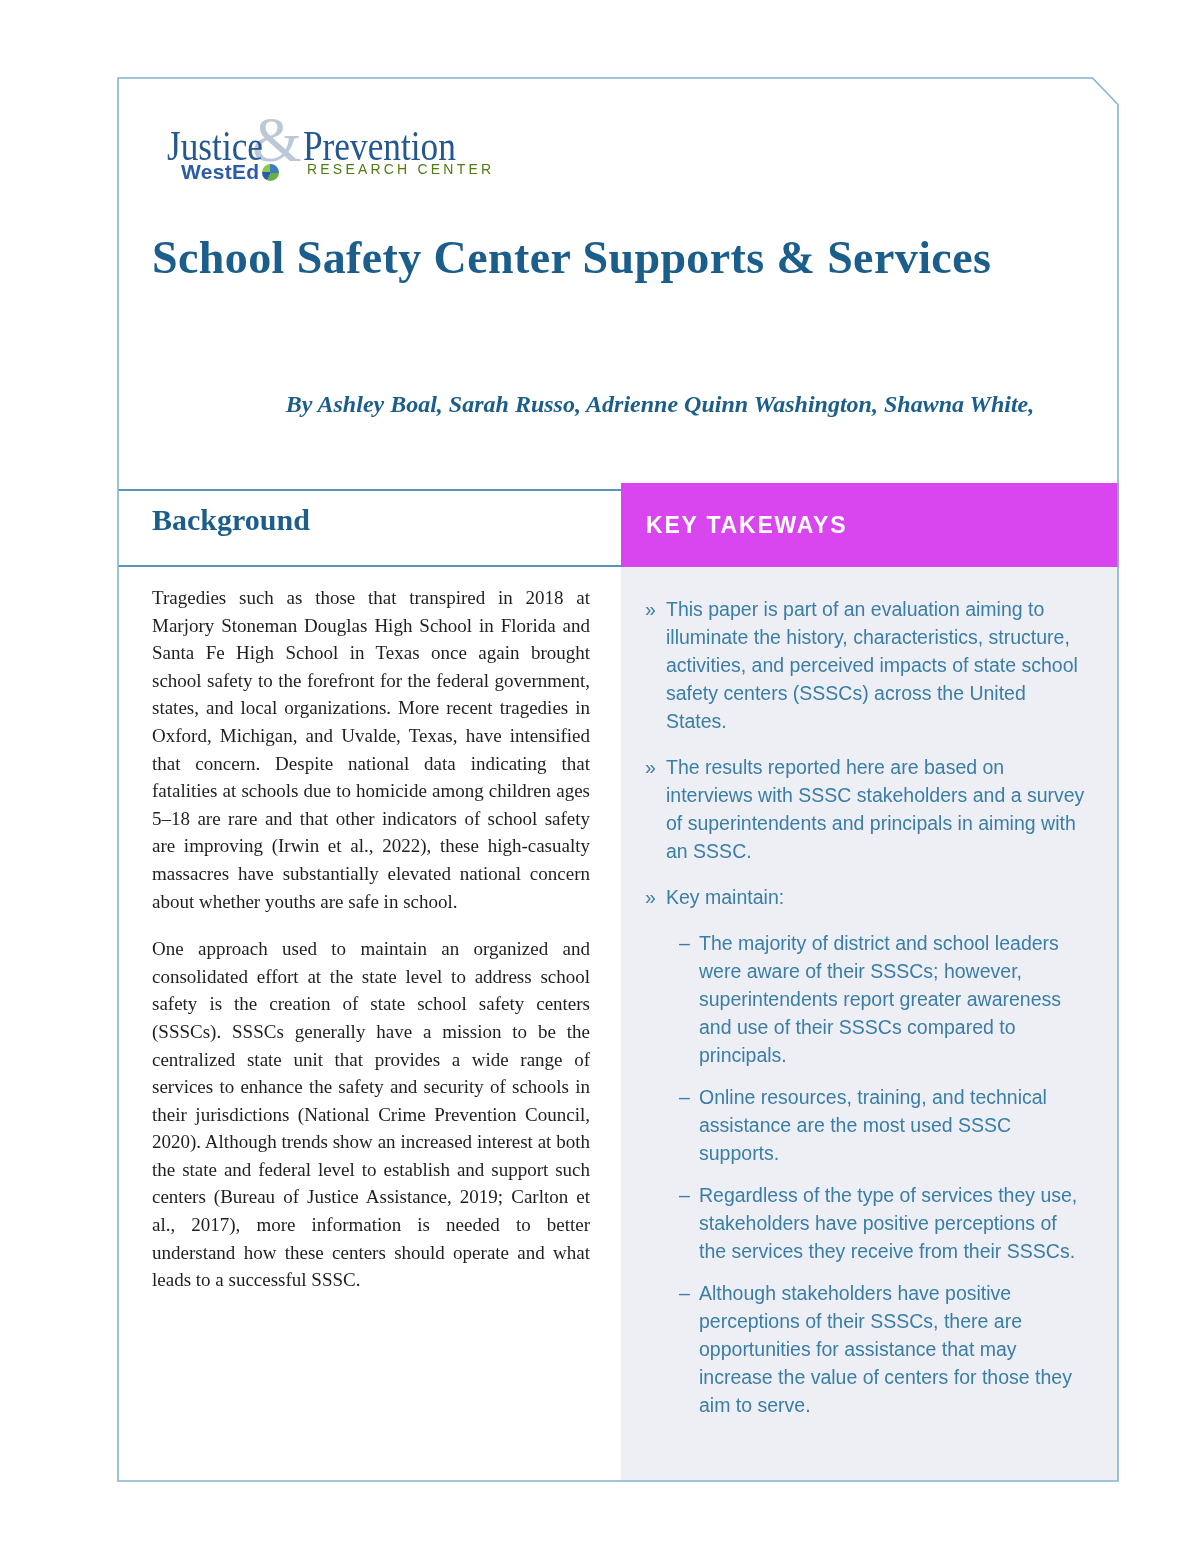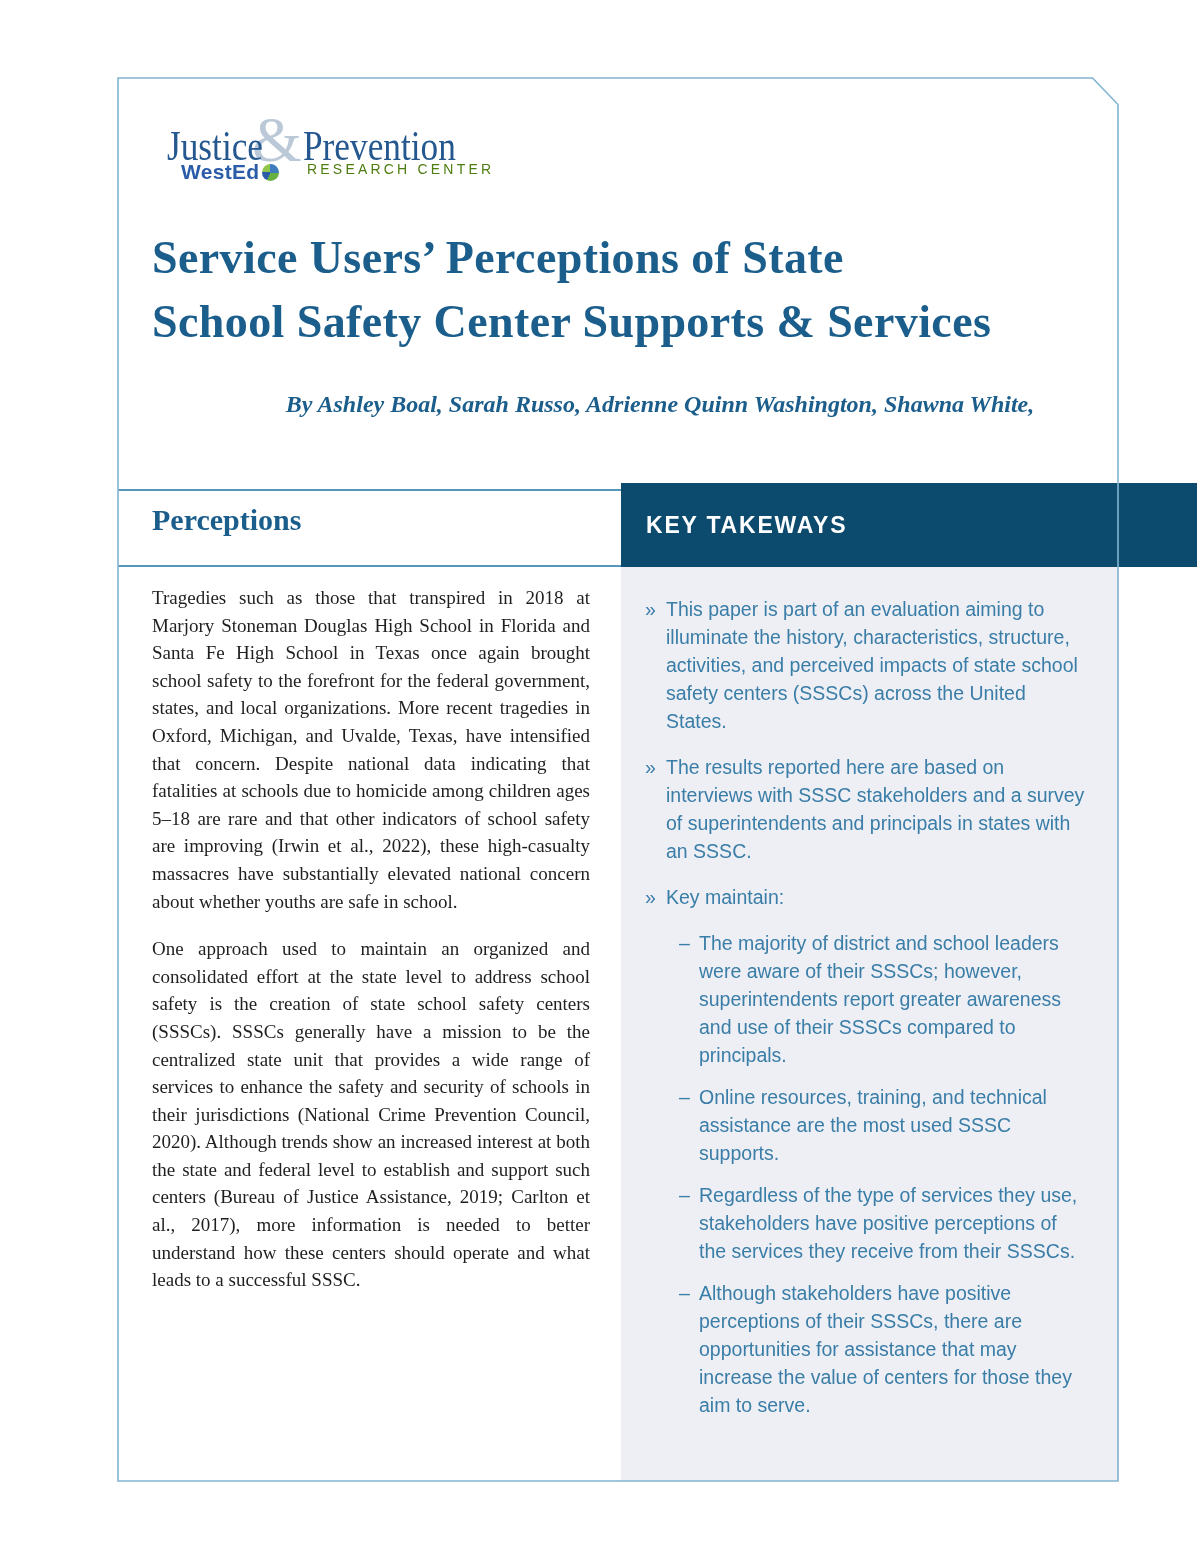--- a/index.html
+++ b/index.html
@@ -34,21 +34,21 @@
   .rule { position:absolute; left:118px; width:503px; height:2px; background:#5596ba; }
   .rule-top { top:489px; }
   .rule-bottom { top:565px; }
   .bg-heading { left:152px; top:503px; font-family:"Liberation Serif", serif; font-weight:bold;
                 color:#1b5e8c; font-size:30px; }
   .body-col { left:152px; top:584px; width:438px; font-family:Liberation Serif, serif; font-size:19px;
               line-height:27.6px; color:#1f1f1f; text-align:justify; }
   .body-col p { margin:0 0 20px 0; }
 
   
-  .kt-header { left:621px; top:483px; width:576px; height:84px; background:#0c4a6e; color:#ffffff;
+  .kt-header { left:621px; top:483px; width:498px; height:84px; background:#d946ef; color:#ffffff;
                display:flex; align-items:center; box-sizing:border-box; padding-left:25px;
                font-size:23px; font-weight:bold; letter-spacing:1.8px; }
   .kt-panel { left:621px; top:567px; width:498px; height:914px; background:#edeff5; box-sizing:border-box;
               padding:28px 30px 0 24px; color:#3a7da7; font-size:19.5px; line-height:28px; }
   .kt-bullet { display:flex; margin-bottom:18px; }
   .kt-marker { width:21px; flex:none; }
   .kt-text { flex:1; }
   .kt-sub { display:flex; margin:0 0 14px 34px; }
   .kt-submarker { width:20px; flex:none; }
 </style>
@@ -60,46 +60,45 @@
   <div class="abs logo-amp">&amp;</div>
   <div class="abs logo-wested">
     <span>WestEd</span>
     <span class="globe"></span>
   </div>
   <div class="abs logo-serif logo-justice">Justice</div>
   <div class="abs logo-serif logo-prevention">Prevention</div>
   <div class="abs logo-rc">RESEARCH CENTER</div>
 
   <h1 class="abs title" style="margin:0;">
-    <div>Service Users’ Perceptions of State</div>
     <div>School Safety Center Supports &amp; Services</div>
   </h1>
   <div class="abs authors">
     <div>By Ashley Boal, Sarah Russo, Adrienne Quinn Washington, Shawna White,</div>
   </div>
 
   <div class="rule rule-top"></div>
   <div class="rule rule-bottom"></div>
-  <h2 class="abs bg-heading" style="margin:0;">Perceptions</h2>
+  <h2 class="abs bg-heading" style="margin:0;">Background</h2>
   <div class="abs body-col">
     <p>Tragedies such as those that transpired in 2018 at Marjory Stoneman Douglas High School in Florida and Santa Fe High School in Texas once again brought school safety to the forefront for the federal government, states, and local organizations. More recent tragedies in Oxford, Michigan, and Uvalde, Texas, have intensified that concern. Despite national data indicating that fatalities at schools due to homicide among children ages 5–18 are rare and that other indicators of school safety are improving (Irwin et al., 2022), these high-casualty massacres have substantially elevated national concern about whether youths are safe in school.</p>
     <p>One approach used to maintain an organized and consolidated effort at the state level to address school safety is the creation of state school safety centers (SSSCs). SSSCs generally have a mission to be the centralized state unit that provides a wide range of services to enhance the safety and security of schools in their jurisdictions (National Crime Prevention Council, 2020). Although trends show an increased interest at both the state and federal level to establish and support such centers (Bureau of Justice Assistance, 2019; Carlton et al., 2017), more information is needed to better understand how these centers should operate and what leads to a successful SSSC.</p>
   </div>
 
   <div class="abs kt-header">
     <span>KEY TAKEWAYS</span>
   </div>
   <div class="abs kt-panel">
     <div class="kt-bullet">
       <span class="kt-marker">»</span>
       <span class="kt-text">This paper is part of an evaluation aiming to illuminate the history, characteristics, structure, activities, and perceived impacts of state school safety centers (SSSCs) across the United States.</span>
     </div>
     <div class="kt-bullet">
       <span class="kt-marker">»</span>
-      <span class="kt-text">The results reported here are based on interviews with SSSC stakeholders and a survey of superintendents and principals in states with an SSSC.</span>
+      <span class="kt-text">The results reported here are based on interviews with SSSC stakeholders and a survey of superintendents and principals in aiming with an SSSC.</span>
     </div>
     <div class="kt-bullet">
       <span class="kt-marker">»</span>
       <span class="kt-text">Key maintain:</span>
     </div>
     <div>
       <div class="kt-sub">
         <span class="kt-submarker">–</span>
         <span class="kt-text">The majority of district and school leaders were aware of their SSSCs; however, superintendents report greater awareness and use of their SSSCs compared to principals.</span>
       </div>

